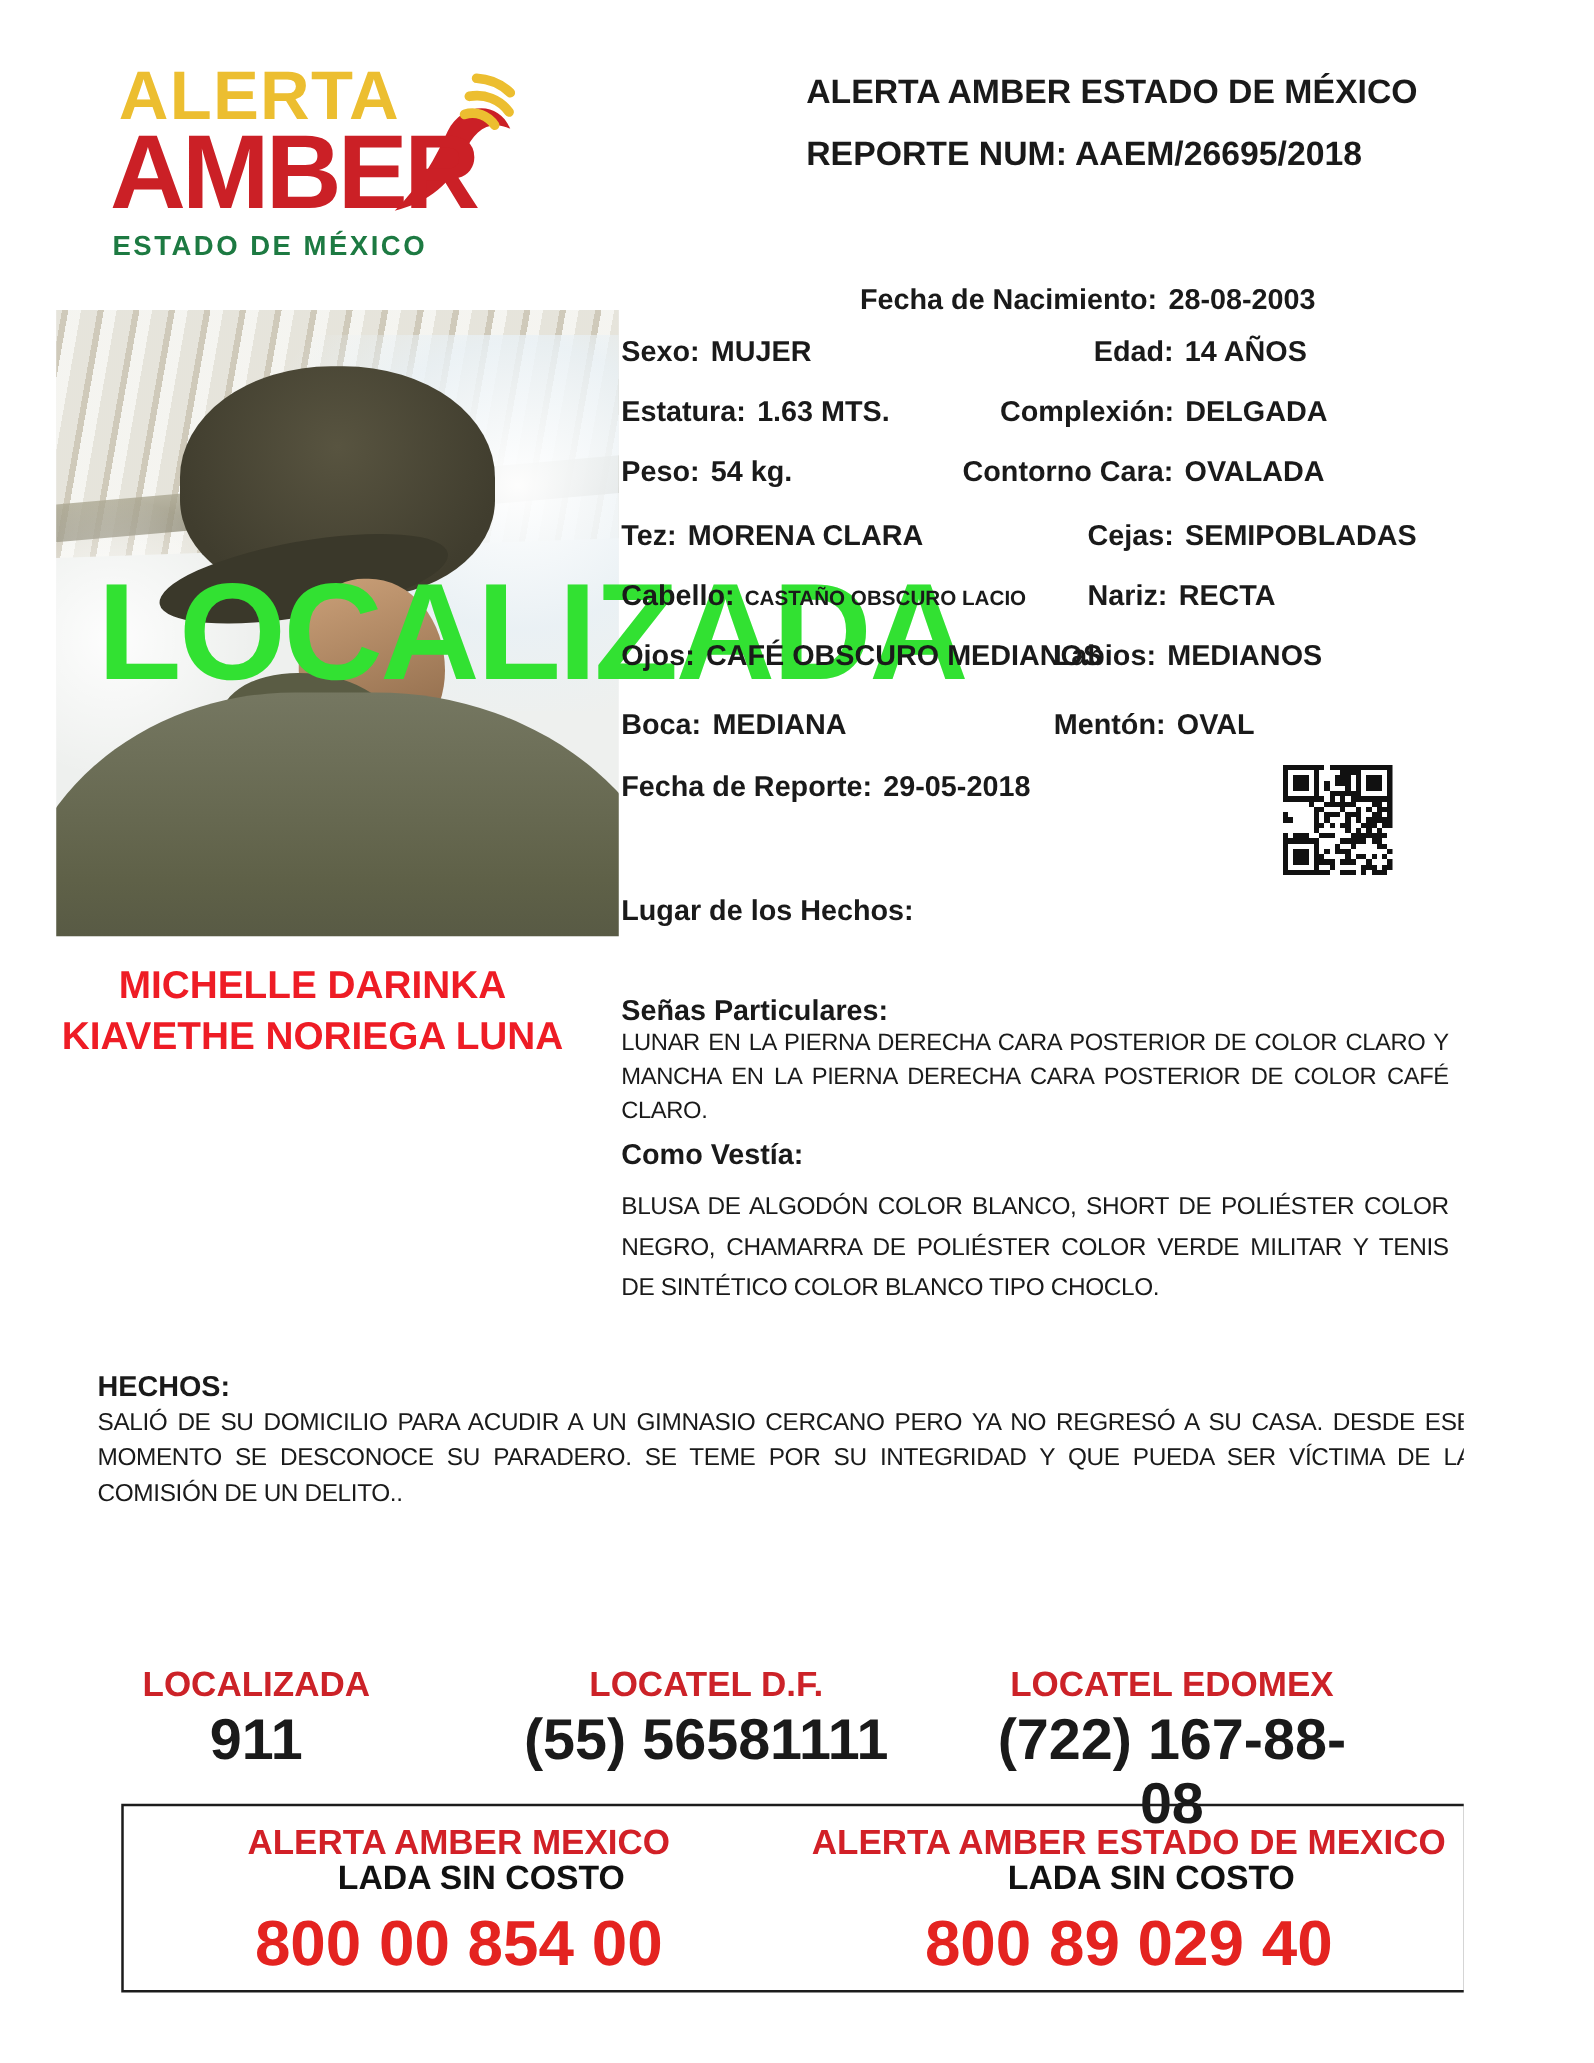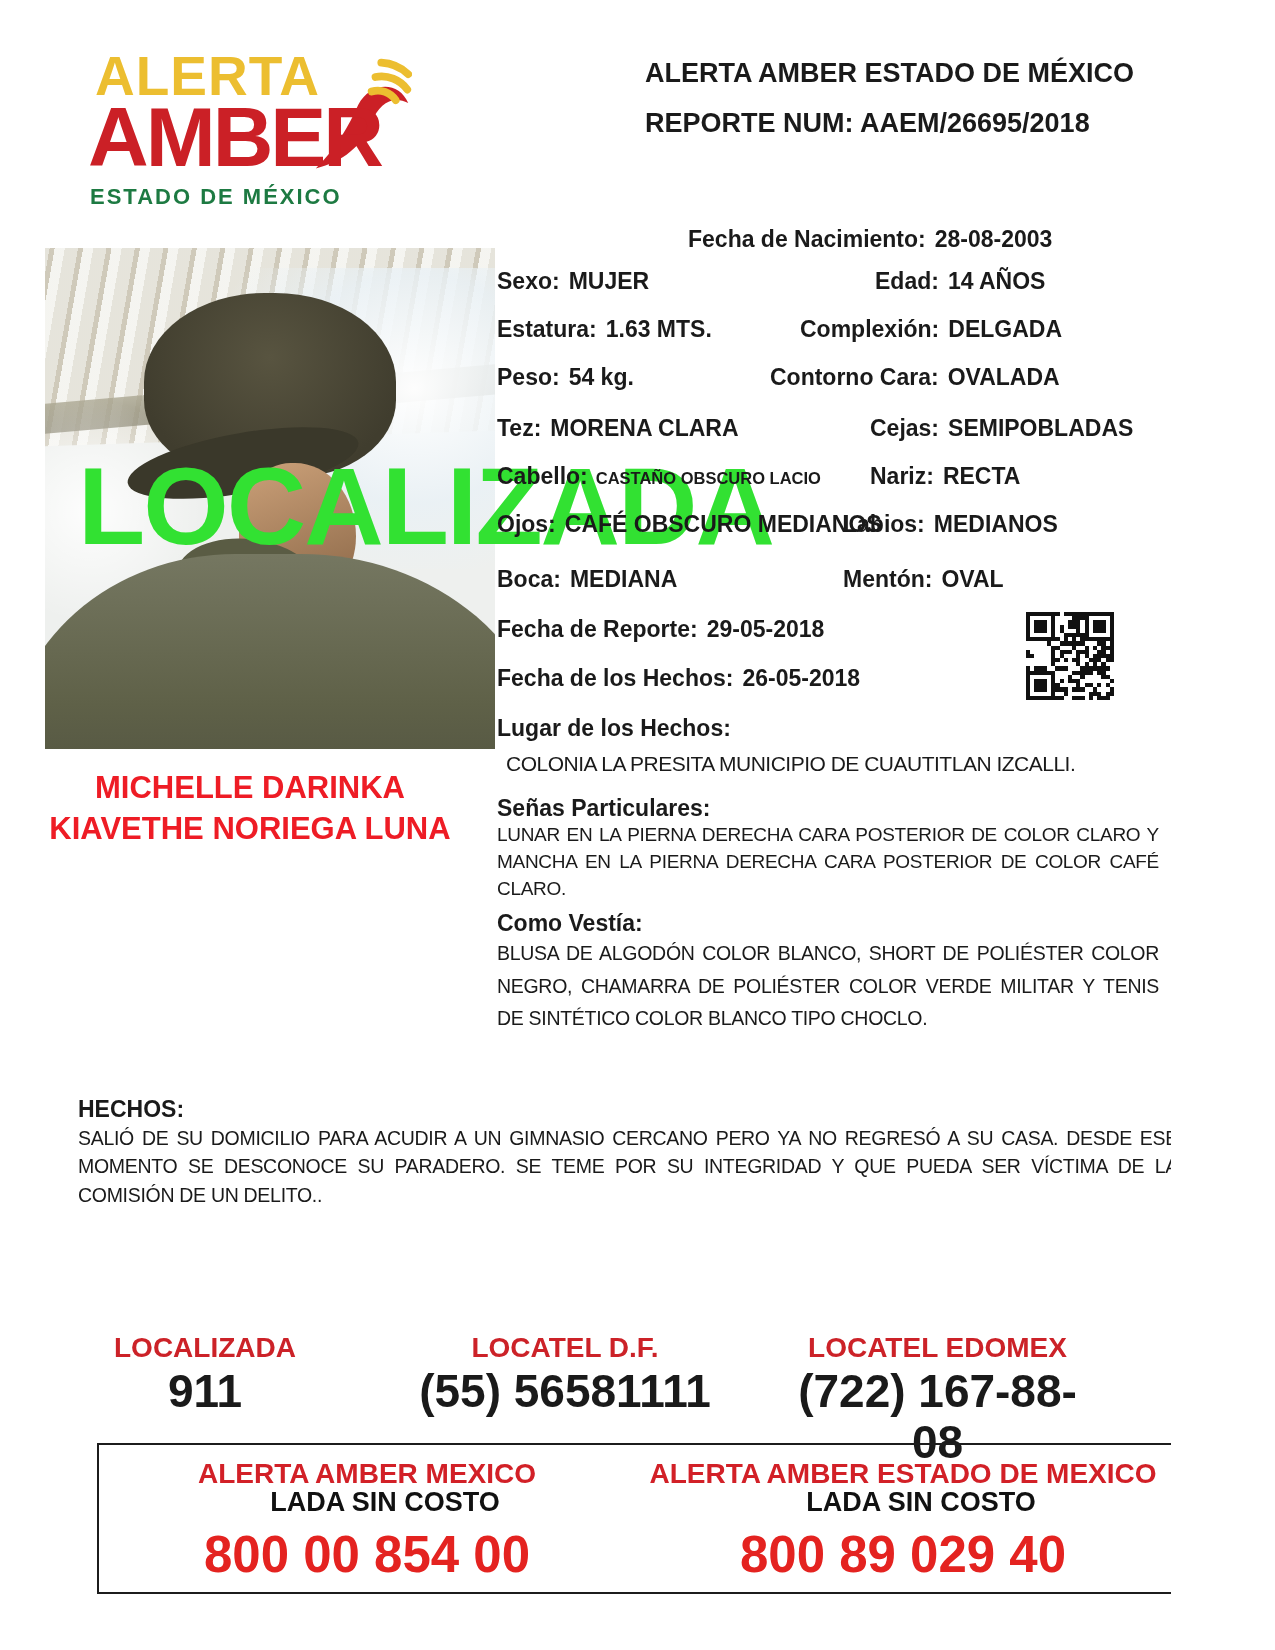--- a/index.html
+++ b/index.html
@@ -51,21 +51,21 @@
 
   
   .field{position:absolute;white-space:nowrap;z-index:3;}
   .fl{font-weight:bold;font-size:23px;}
   .fv{font-weight:bold;font-size:23px;margin-left:9px;}
   .fv-small{font-weight:bold;font-size:16.5px;margin-left:8px;text-align:right;}
   .sec-label{position:absolute;font-weight:bold;font-size:23px;z-index:3;white-space:nowrap;}
   .plain{position:absolute;font-size:21px;letter-spacing:-0.5px;z-index:3;white-space:nowrap;}
   .para{position:absolute;font-size:19px;letter-spacing:-0.3px;line-height:1.42;
         text-align:justify;z-index:3;}
-  .para-loose{line-height:1.67;font-size:19.5px;}
+  .para-loose{line-height:1.67;font-size:19.5px;margin-top:12px;}
 
   
   .qr{position:absolute;left:1026px;top:612px;width:88px;height:88px;z-index:3;background:#fff;}
 
   
   .name{position:absolute;left:25px;top:768px;width:450px;text-align:center;z-index:3;
         color:#ee1c25;font-weight:bold;font-size:31px;line-height:1.32;}
 
   
   .hechos-label{position:absolute;left:78px;top:1096px;font-weight:bold;font-size:23px;}
@@ -167,23 +167,20 @@
 
   <div class="field" style="left:497px;top:566px">
     <span class="fl">Boca:</span><span class="fv">MEDIANA</span>
   </div>
   <div class="field" style="left:843px;top:566px">
     <span class="fl">Mentón:</span><span class="fv">OVAL</span>
   </div>
 
   <div class="field" style="left:497px;top:616px">
     <span class="fl">Fecha de Reporte:</span><span class="fv">29-05-2018</span>
-  </div>
-  <div class="field" style="left:497px;top:665px">
-    <span class="fl">Fecha de los Hechos:</span><span class="fv">26-05-2018</span>
   </div>
 
   <div class="qr" id="qr"><svg width="88" height="88" viewBox="0 0 84 84" shape-rendering="crispEdges" fill="#111">
         <rect x="0" y="0" width="4" height="4"></rect>
         <rect x="4" y="0" width="4" height="4"></rect>
         <rect x="8" y="0" width="4" height="4"></rect>
         <rect x="12" y="0" width="4" height="4"></rect>
         <rect x="16" y="0" width="4" height="4"></rect>
         <rect x="20" y="0" width="4" height="4"></rect>
         <rect x="24" y="0" width="4" height="4"></rect>
@@ -416,21 +413,20 @@
         <rect x="44" y="80" width="4" height="4"></rect>
         <rect x="48" y="80" width="4" height="4"></rect>
         <rect x="52" y="80" width="4" height="4"></rect>
         <rect x="60" y="80" width="4" height="4"></rect>
         <rect x="68" y="80" width="4" height="4"></rect>
         <rect x="72" y="80" width="4" height="4"></rect>
         <rect x="76" y="80" width="4" height="4"></rect>
       </svg></div>
 
   <div class="sec-label" style="left:497px;top:715px">Lugar de los Hechos:</div>
-  <div class="plain" style="left:506px;top:752px">COLONIA LA PRESITA MUNICIPIO DE CUAUTITLAN IZCALLI.</div>
 
   <div class="sec-label" style="left:497px;top:795px">Señas Particulares:</div>
   <div class="para" style="left:497px;top:822px;width:662px">LUNAR EN LA PIERNA DERECHA CARA POSTERIOR DE COLOR CLARO Y MANCHA EN LA PIERNA DERECHA CARA POSTERIOR DE COLOR CAFÉ CLARO.</div>
 
   <div class="sec-label" style="left:497px;top:910px">Como Vestía:</div>
   <div class="para para-loose" style="left:497px;top:937px;width:662px">BLUSA DE ALGODÓN COLOR BLANCO, SHORT DE POLIÉSTER COLOR NEGRO, CHAMARRA DE POLIÉSTER COLOR VERDE MILITAR Y TENIS DE SINTÉTICO COLOR BLANCO TIPO CHOCLO.</div>
 
   <div class="name">
     <div>MICHELLE DARINKA</div>
     <div>KIAVETHE NORIEGA LUNA</div>

